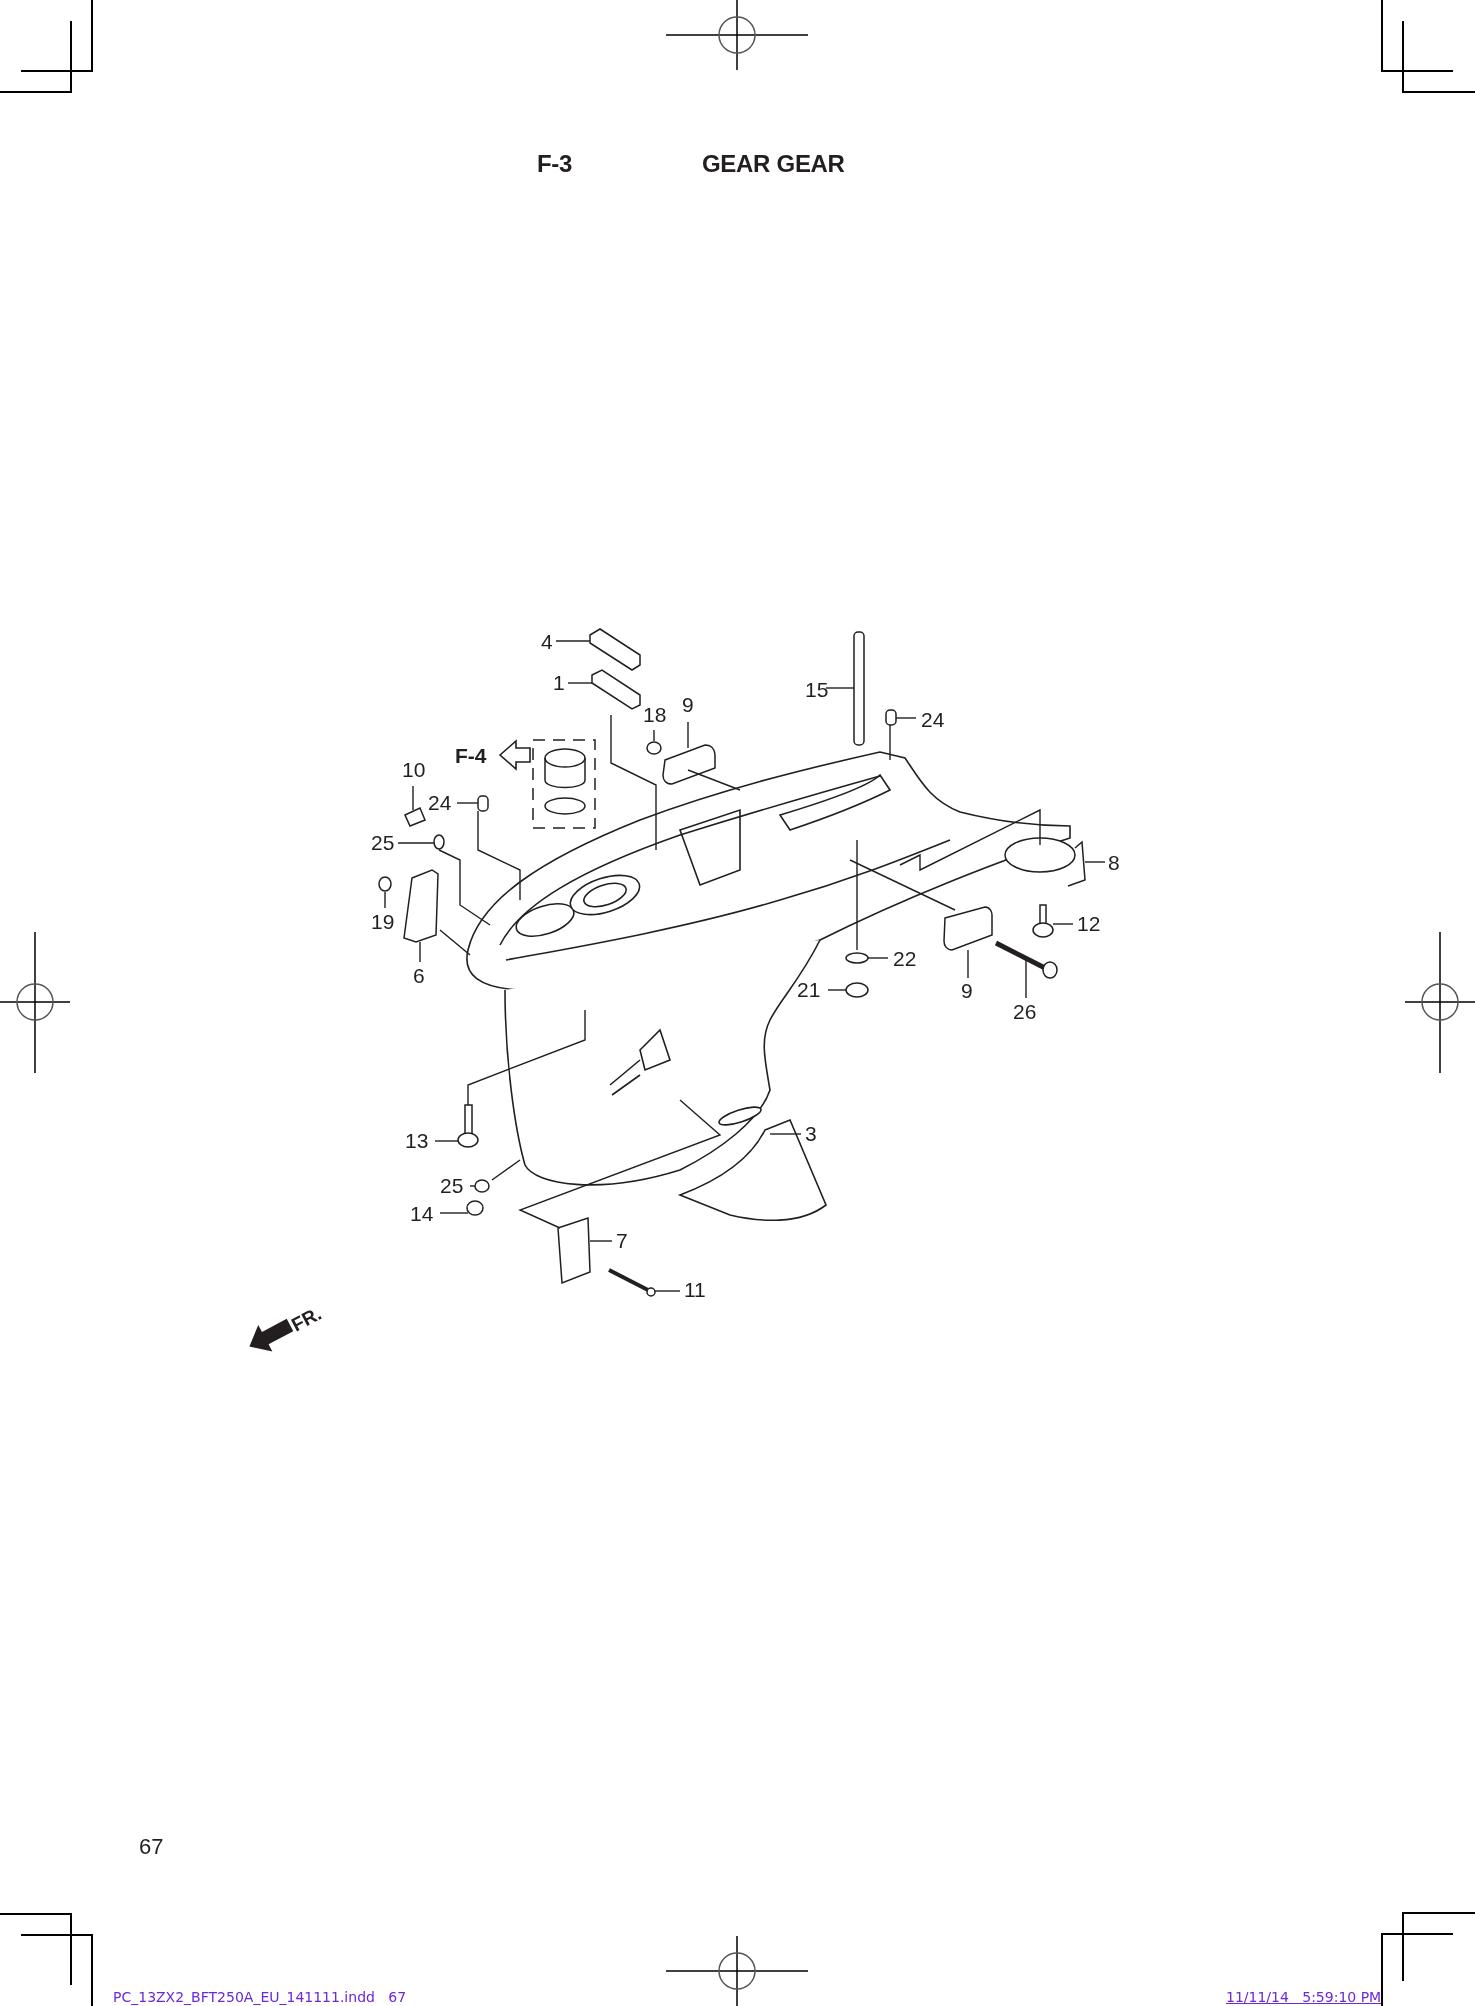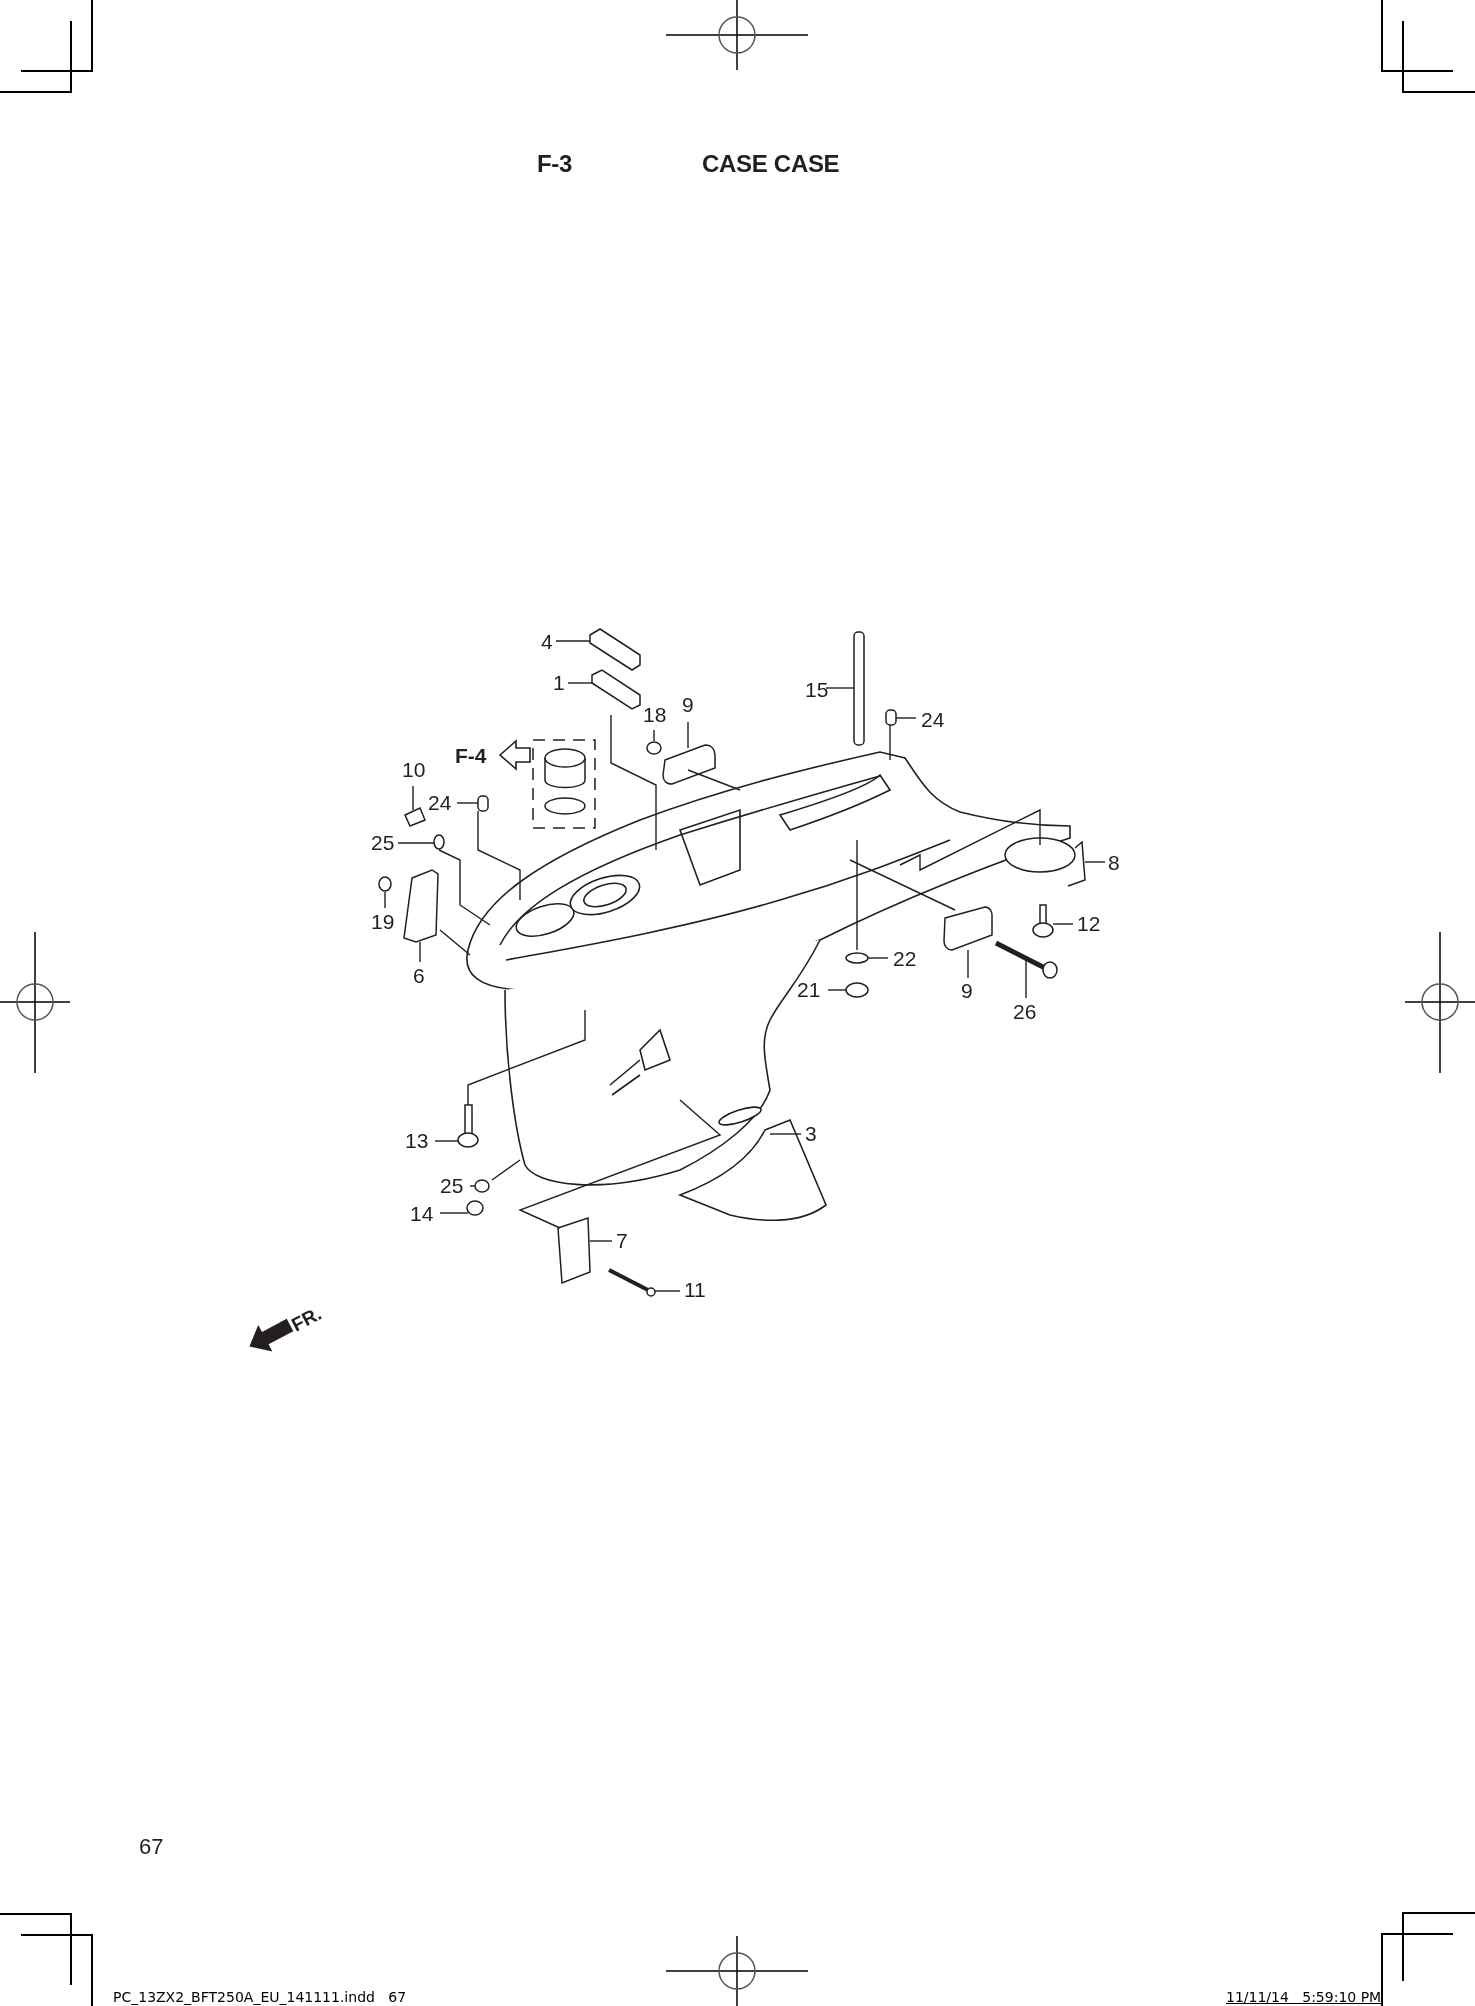--- a/index.html
+++ b/index.html
@@ -1,30 +1,30 @@
 <!DOCTYPE html>
 <html><head>
 <meta charset="utf-8">
 <style>
   html, body { margin: 0; padding: 0; background: #ffffff; }
   body { width: 1475px; height: 2006px; position: relative; overflow: hidden;
          font-family: "Liberation Sans", sans-serif; color: #231f20; }
   .abs { position: absolute; }
   .title { font-family: "Liberation Sans", sans-serif; font-weight: bold; font-size: 24px; top: 150px; letter-spacing: -0.3px; }
   .page-num { left: 139px; top: 1834px; font-size: 22px; }
-  .slug { font-family: "DejaVu Sans", sans-serif; font-size: 14px; top: 1989px; color: #000000; }
+  .slug { font-family: "DejaVu Sans", sans-serif; font-size: 14px; top: 1989px; color: #6d28d9; }
   svg.overlay { position: absolute; left: 0; top: 0; }
   .callout { font-family: "Liberation Sans", sans-serif; font-size: 21px; fill: #231f20; }
   .ref { font-family: "Liberation Sans", sans-serif; font-weight: bold; font-size: 21px; fill: #231f20; }
 </style>
 </head>
 <body>
 
 <div class="abs title" style="left:537px;">F-3</div>
-<div class="abs title" style="left:702px;">CASE CASE</div>
+<div class="abs title" style="left:702px;">GEAR GEAR</div>
 
 <svg class="overlay" width="1475" height="2006" viewBox="0 0 1475 2006">
   <g stroke="#000" stroke-width="2" fill="none">
 
     <polyline points="92,0 92,71 21,71"></polyline>
     <polyline points="71,21 71,92 0,92"></polyline>
 
     <polyline points="1382,0 1382,71 1453,71"></polyline>
     <polyline points="1403,21 1403,92 1475,92"></polyline>
 

